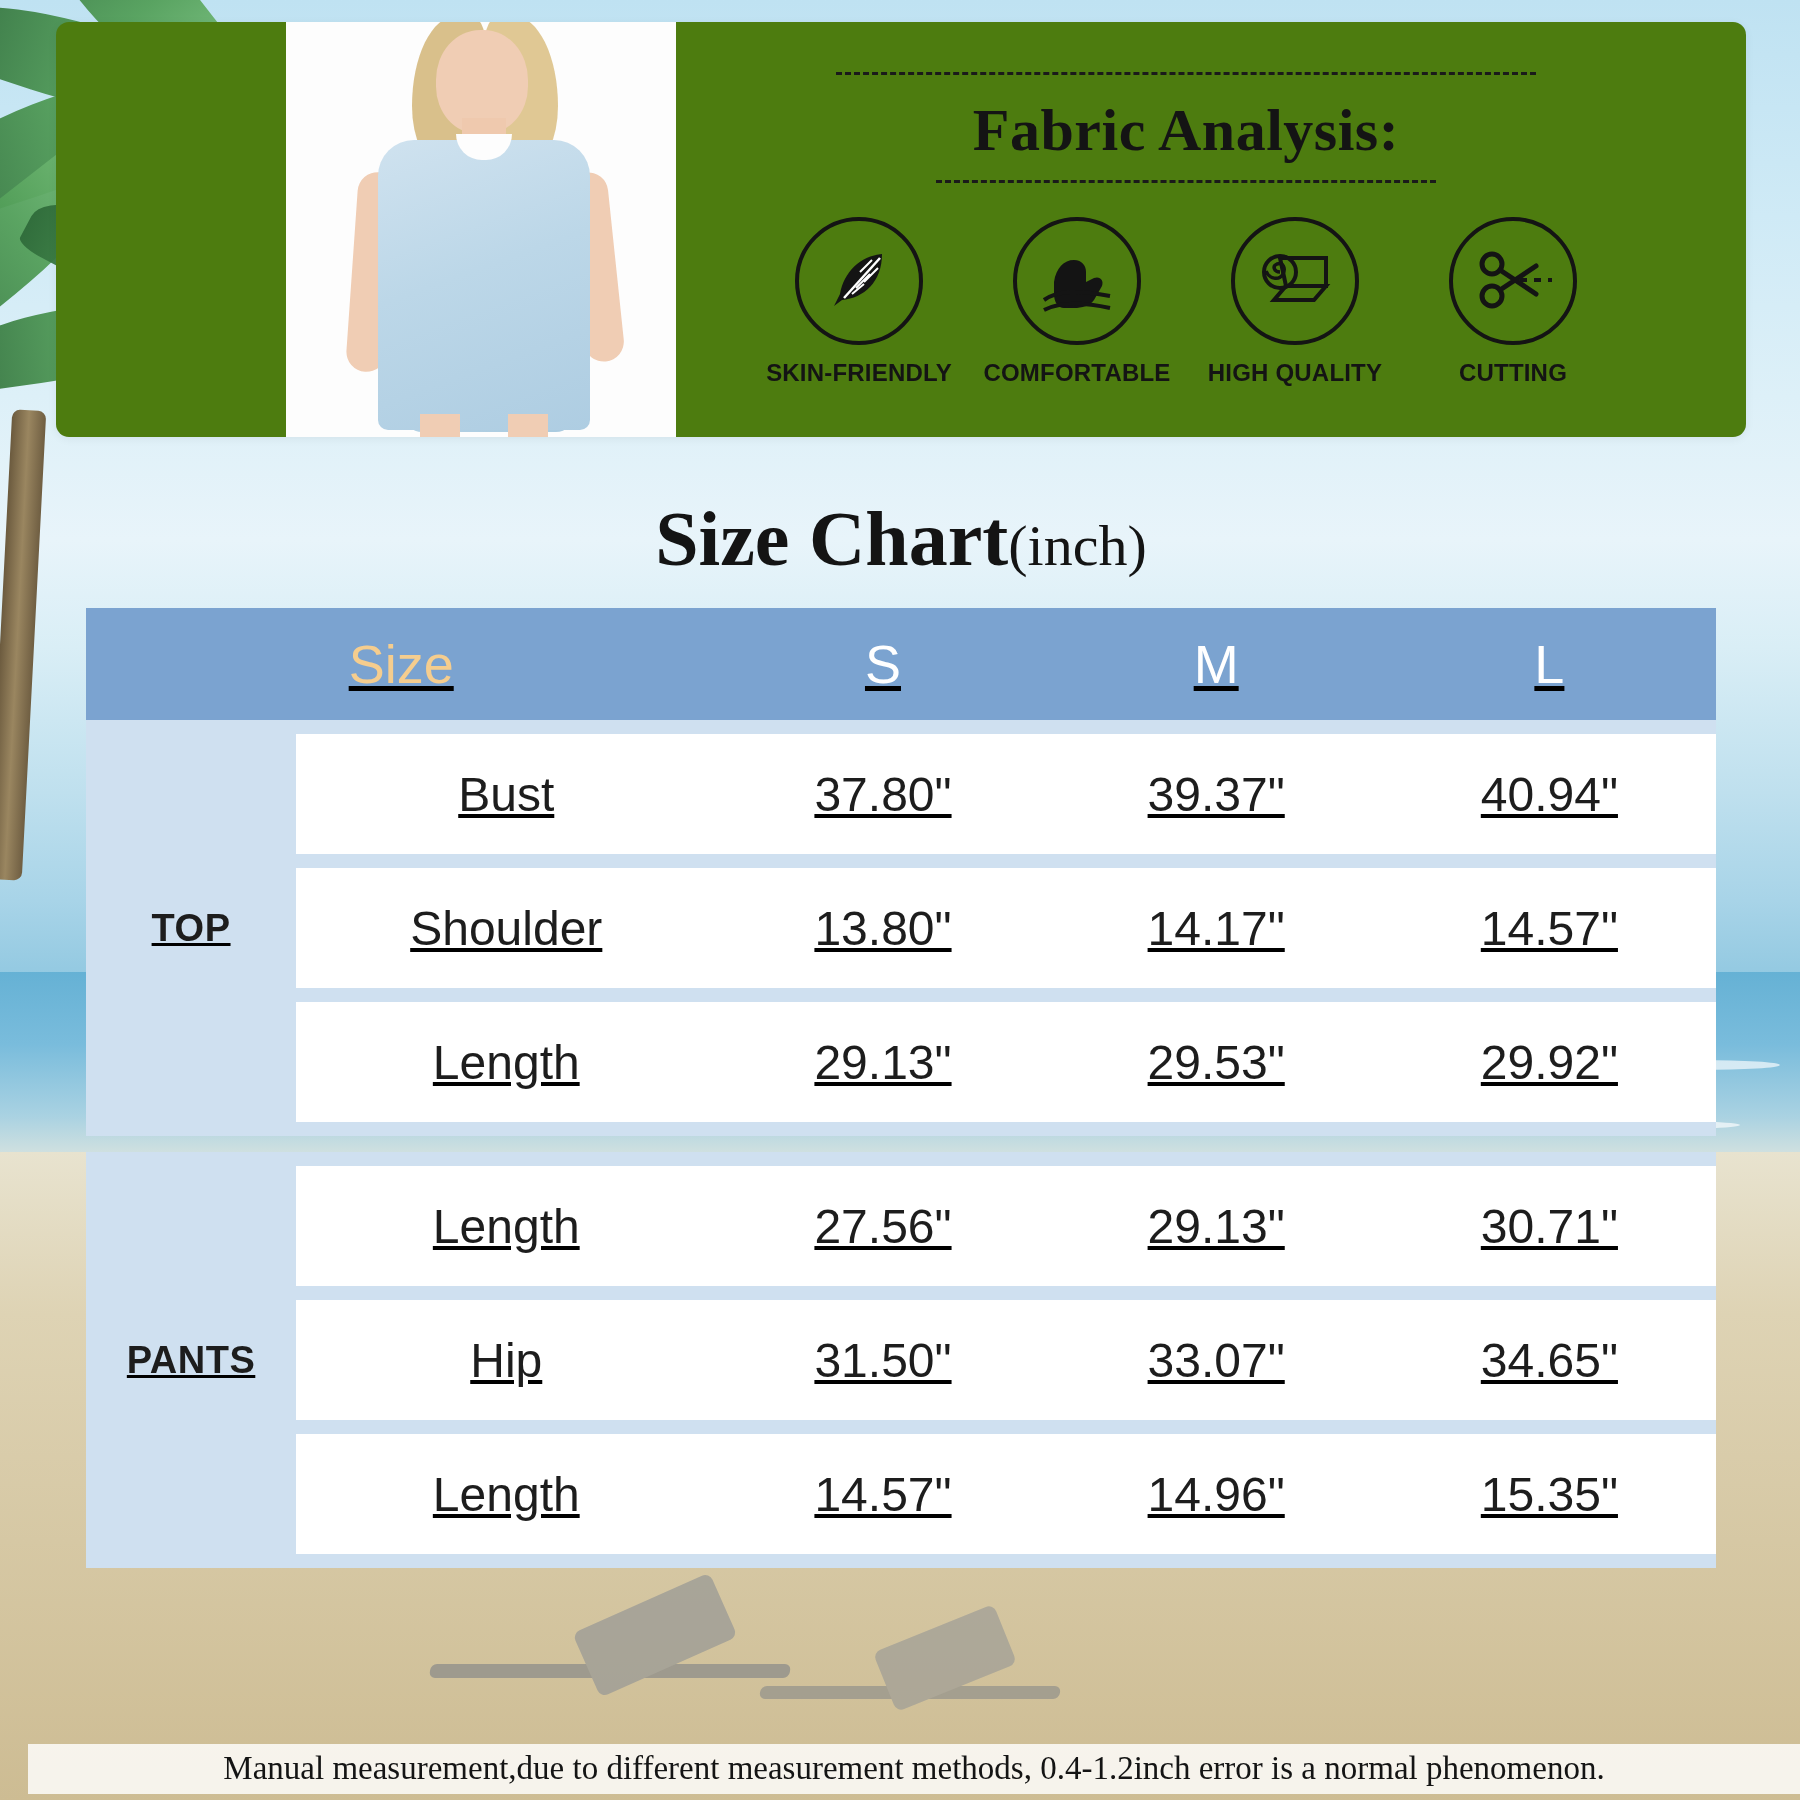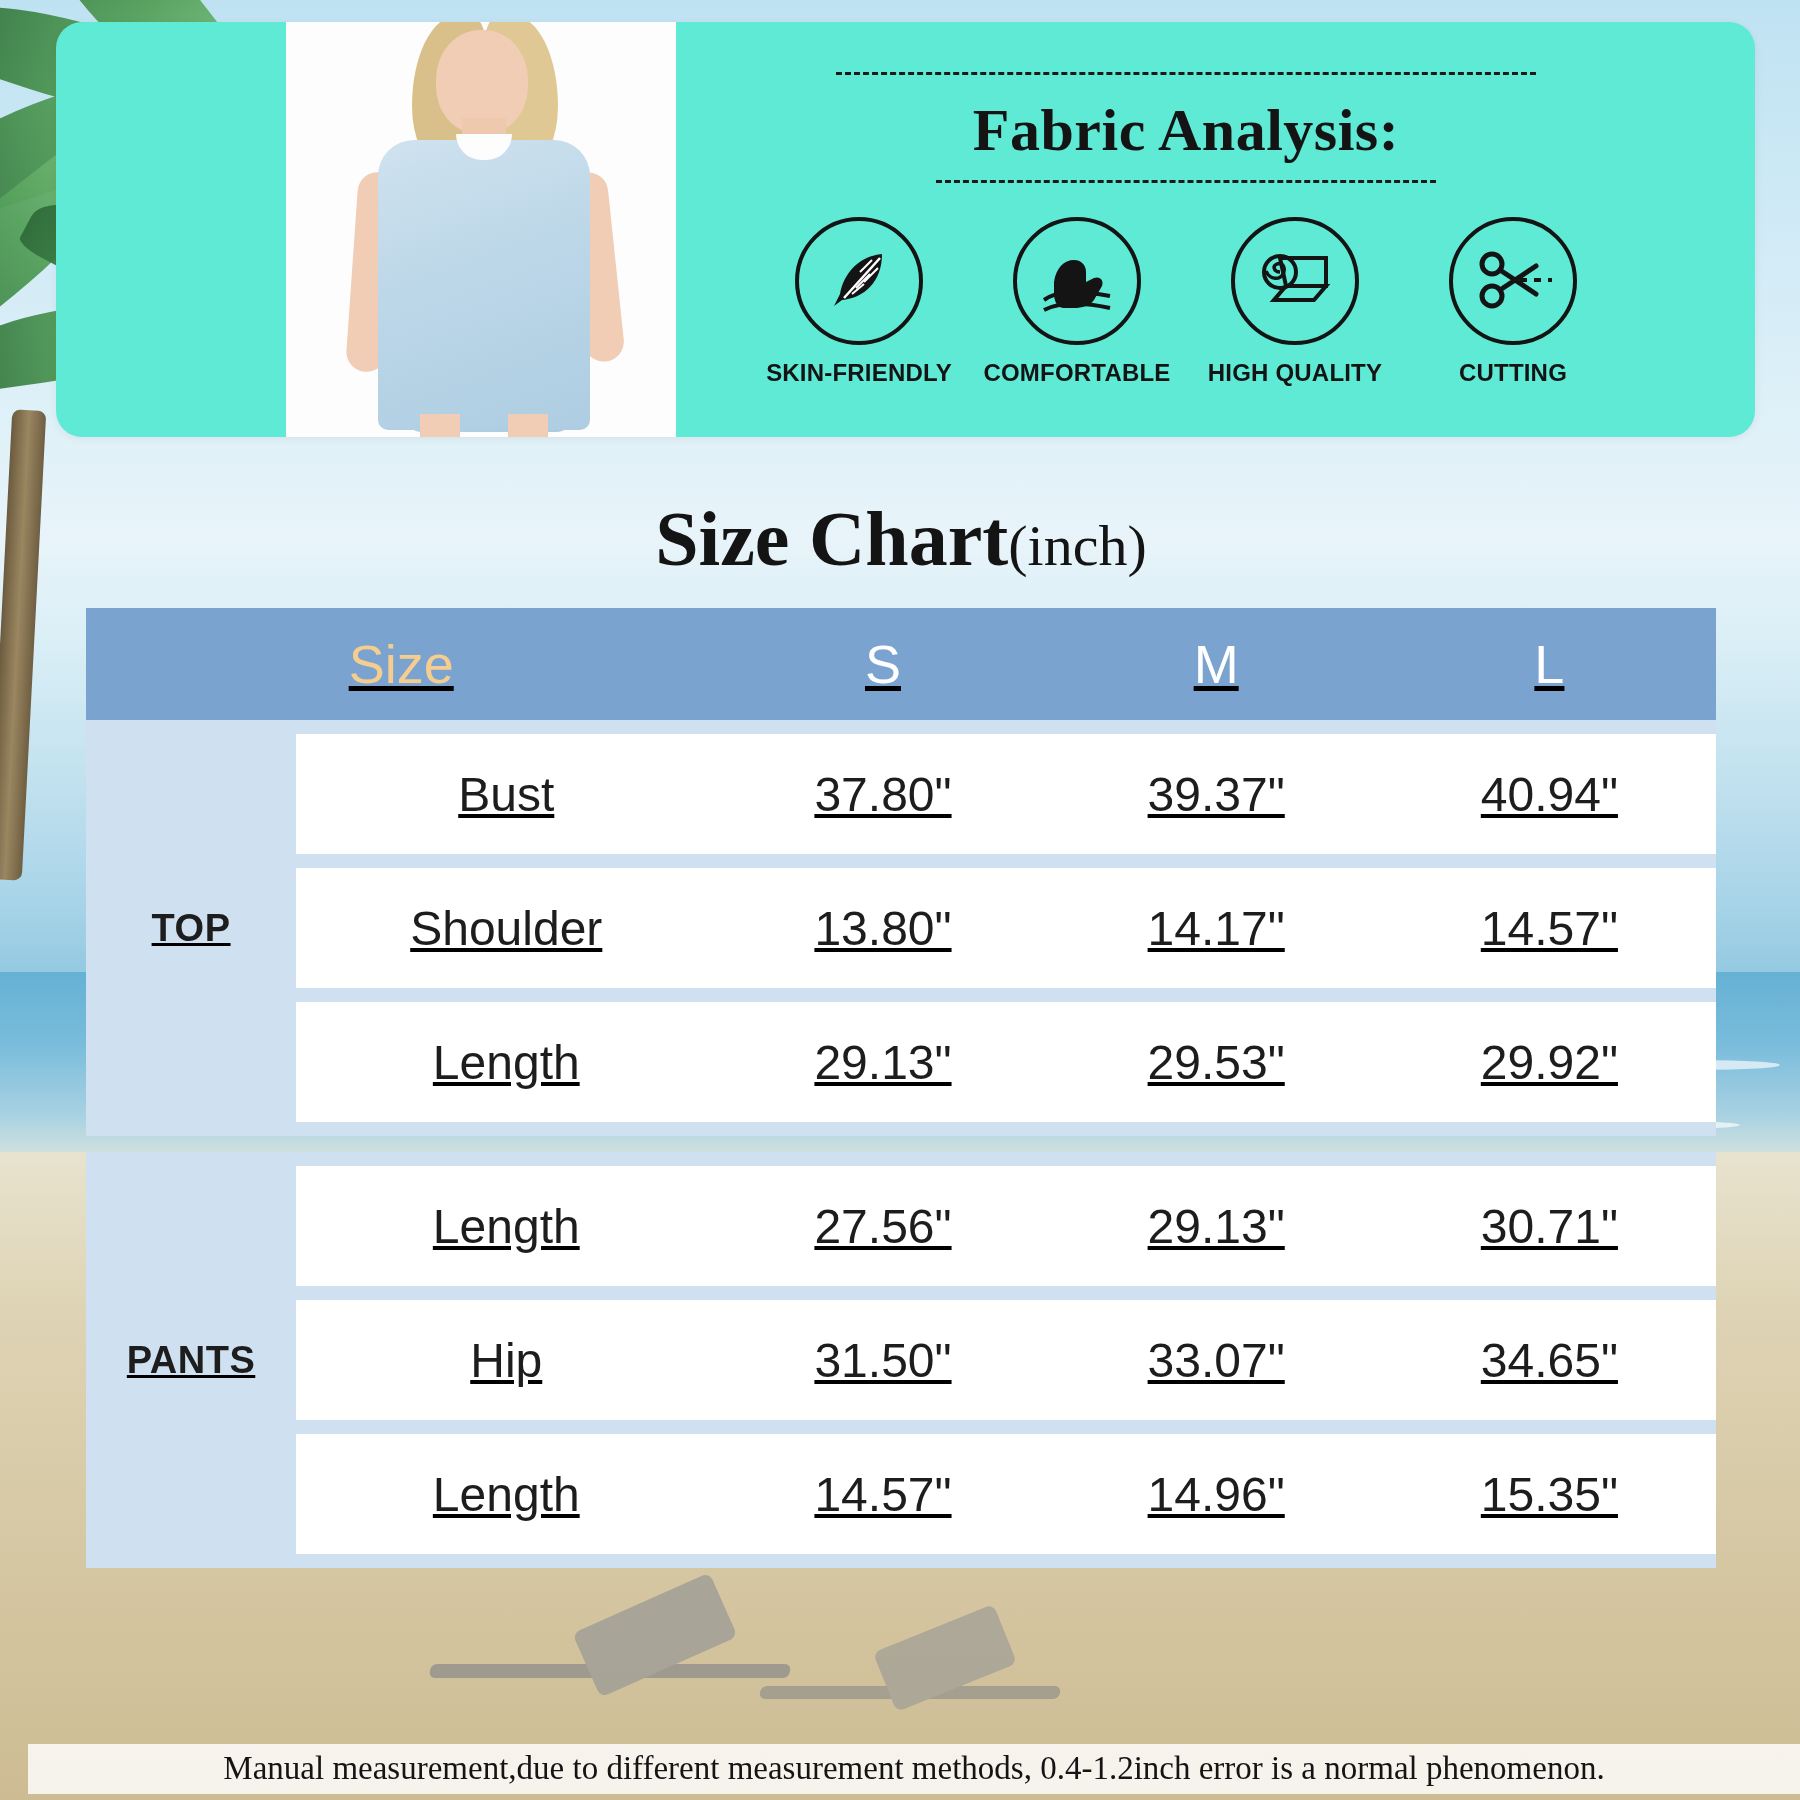--- a/index.html
+++ b/index.html
@@ -135,25 +135,24 @@
     height: 10px;
   }
 
   
   .top-card {
     position: absolute;
     left: 56px;
     top: 22px;
     width: 1690px;
     height: 415px;
-    background: #5eead4;
-    border-radius: 26px;
+    background: #4d7c0f;
+    border-radius: 13px;
     overflow: hidden;
     box-shadow: 0 2px 10px rgba(0,0,0,.06);
-    padding-left: 9px;
   }
   .model-wrap {
     position: absolute;
     left: 230px;
     top: 0;
     width: 390px;
     height: 415px;
     overflow: hidden;
   }
   

